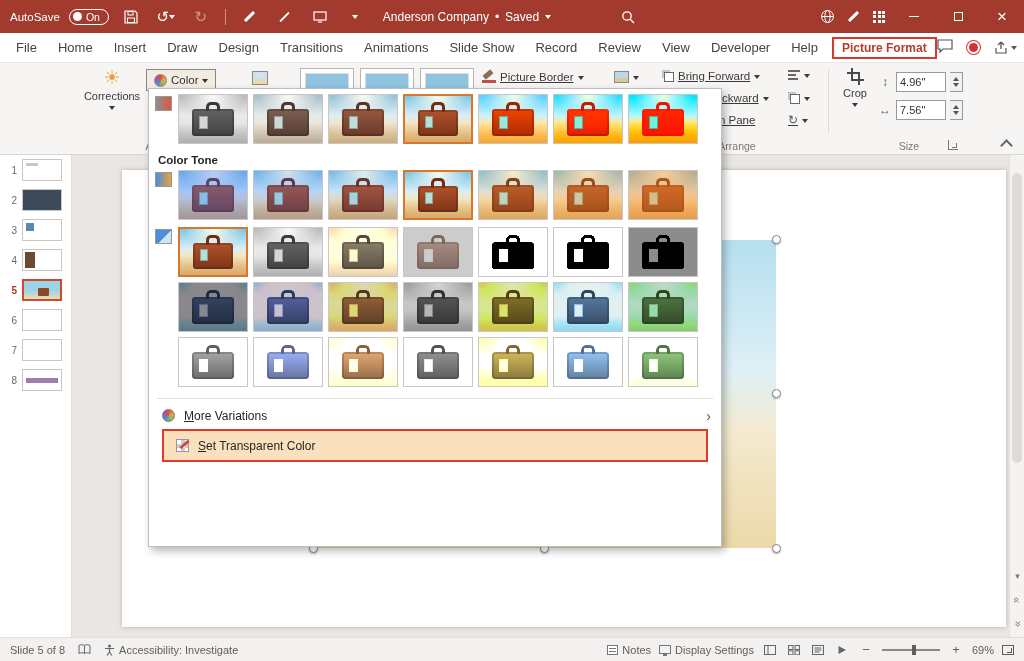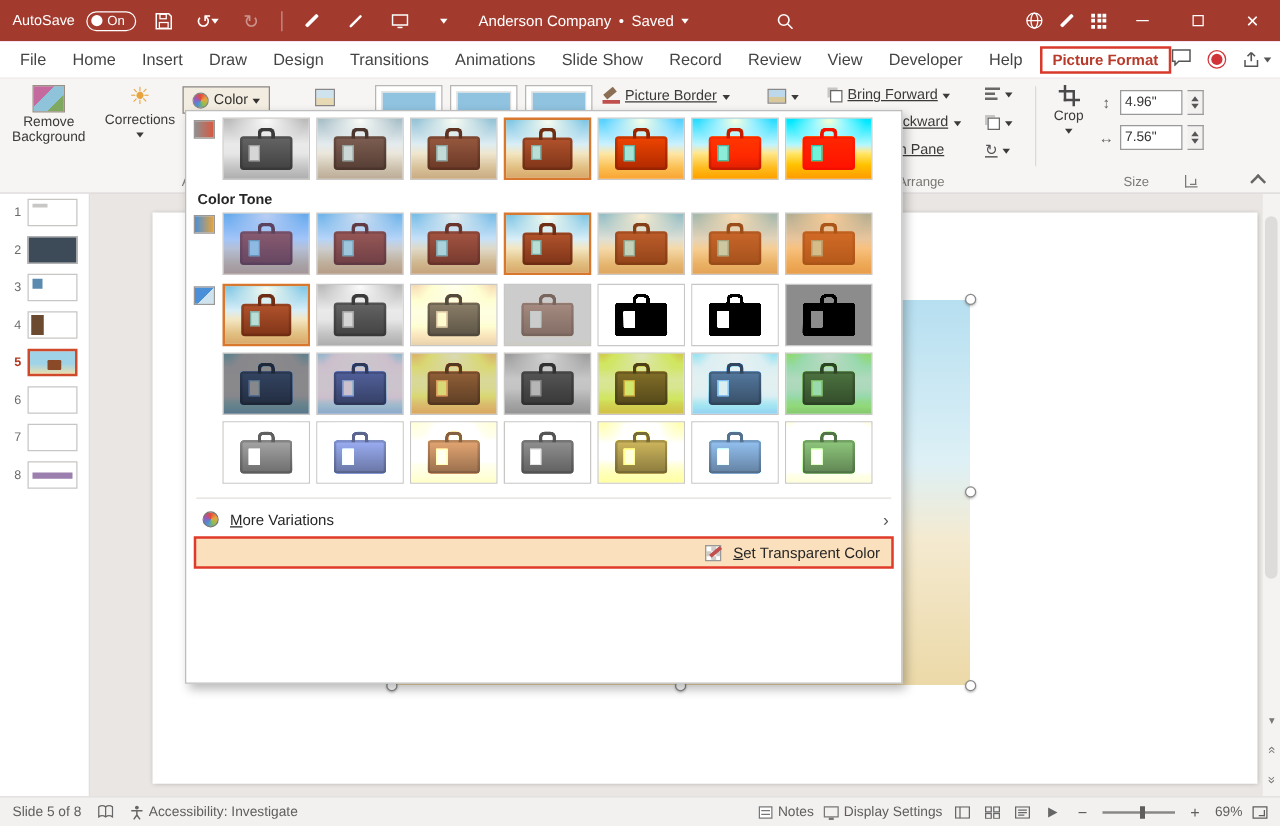--- a/index.html
+++ b/index.html
@@ -1,18 +1,18 @@
 <!DOCTYPE html>
 <html><head>
 <meta charset="utf-8">
 <style>
   *{margin:0;padding:0;box-sizing:border-box;}
   html,body{width:1024px;height:661px;overflow:hidden;}
   body{font-family:"Liberation Sans",sans-serif;font-size:12px;color:#323130;background:#fff;}
-  .app{position:relative;width:1024px;height:661px;overflow:hidden;background:#f0abfc;}
+  .app{position:relative;width:1024px;height:661px;overflow:hidden;background:#6d28d9;}
   i{font-style:normal;}
 
   
   .titlebar{position:absolute;left:0;top:0;width:100%;height:33px;background:#a23b2e;display:flex;align-items:center;color:#fff;}
   .tb-left{display:flex;align-items:center;gap:9px;padding-left:10px;}
   .autosave-lbl{font-size:11.5px;}
   .pill{display:flex;align-items:center;gap:4px;border:1px solid #fff;border-radius:9px;padding:1px 8px 1px 3px;font-size:10.5px;cursor:pointer;}
   .pill .knob{width:9px;height:9px;border-radius:50%;background:#fff;}
   .tbic{width:26px;height:26px;display:flex;align-items:center;justify-content:center;font-size:15px;color:#fff;cursor:pointer;}
   .tbic.dis{opacity:.45;}
@@ -133,21 +133,21 @@
   .gitem{width:70px;height:50px;border:1px solid #c9c7c5;position:relative;cursor:pointer;background:#fff;}
   .gitem.sel{border:2px solid #d8772e;box-shadow:inset 0 0 0 1px #f5d9b8;}
   .pthumb{position:absolute;inset:0;overflow:hidden;background:linear-gradient(180deg,#7ec6e4 0%,#d8eef7 42%,#f3e6c2 58%,#e2c083 82%,#d8a96a 100%);}
   .psun{position:absolute;left:50%;top:-8%;width:95%;height:60%;transform:translateX(-50%);background:radial-gradient(ellipse at center 20%,rgba(255,255,240,.95),rgba(255,255,255,0) 65%);}
   .pcase{position:absolute;left:19%;top:30%;width:62%;height:56%;background:linear-gradient(180deg,#b2532c,#7e3418);border-radius:3px;box-shadow:inset 0 0 0 2px rgba(60,20,5,.25);}
   .phandle{position:absolute;left:39%;top:14%;width:22%;height:20%;border:3px solid #6f2e14;border-bottom:none;border-radius:5px 5px 0 0;}
   .ptag{position:absolute;left:30%;top:44%;width:12%;height:26%;background:#b9ded6;border:1px solid #7fa89f;}
   .ptint{position:absolute;inset:0;pointer-events:none;}
   .msep{height:1px;background:#e1dfdd;margin:5px 8px 4px 8px;}
   .mitem{display:flex;align-items:center;gap:8px;height:25px;padding:0 10px 0 11px;cursor:pointer;color:#262626;}
-  .mitem.hl{background:#fbe0bd;outline:2px solid #e03a2a;outline-offset:-1px;margin:2px 7px;height:24px;justify-content:flex-end;}
+  .mitem.hl{background:#fbe0bd;outline:2px solid #e03a2a;outline-offset:-1px;margin:2px 14px;height:31px;}
   .mlabel u{text-decoration:underline;}
   .marrow{margin-left:auto;font-size:14px;color:#555;}
   .micon{width:16px;height:16px;flex:none;display:flex;align-items:center;justify-content:center;}
   .palette2{width:13px;height:13px;border-radius:50%;background:conic-gradient(#e34b3a,#e8a33d,#8fc051,#4a90d9,#9b59b6,#e34b3a);border:1px solid #777;}
   .checker-pen{width:13px;height:13px;background:
      conic-gradient(#cfcdcb 25%,#fff 0 50%,#cfcdcb 0 75%,#fff 0) 0 0/8px 8px;border:1px solid #999;position:relative;}
   .checker-pen::after{content:'';position:absolute;left:2px;top:3px;width:11px;height:3px;background:#c0504d;transform:rotate(-40deg);}
   .brush-ic{width:12px;height:12px;position:relative;}
   .brush-ic::before{content:'';position:absolute;left:4px;top:0;width:4px;height:8px;background:#4a90d9;transform:rotate(40deg);}
   .brush-ic::after{content:'';position:absolute;left:1px;bottom:0;width:6px;height:4px;background:#8a6f54;border-radius:1px;}
@@ -260,24 +260,20 @@
       <span>
         <svg width="15" height="14" viewBox="0 0 15 14">
             <circle cx="7" cy="4" r="2.5" fill="none" stroke="#555" stroke-width="1.2"></circle>
             <path d="M2.5 13c.5-3 2.5-4.5 4.5-4.5S11 10 11.5 13" fill="none" stroke="#555" stroke-width="1.2"></path>
           </svg>
       </span>
     </div>
   </div>
 
   <div class="ribbon">
-    <div class="rbtn" style="left:6px;top:5px;width:66px;">
-      <span class="removebg-ic"></span>
-      <span>Remove Background</span>
-    </div>
     <div class="rbtn" style="left:82px;top:5px;width:60px;">
       <span class="sun-ic">☀</span>
       <span>Corrections</span>
       <span class="caret"></span>
     </div>
     <div class="colorbtn">
       <span class="palette-ic"></span>
       <span>Color</span>
       <span class="caret"></span>
     </div>

